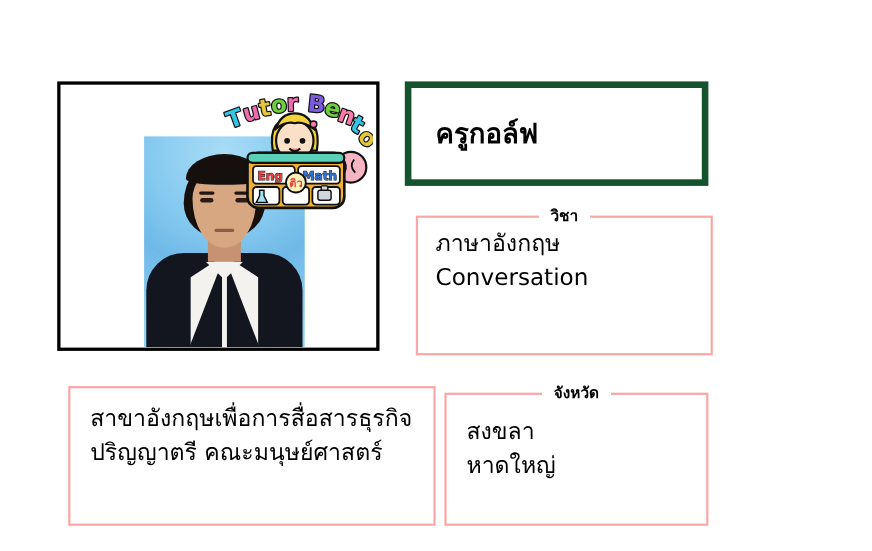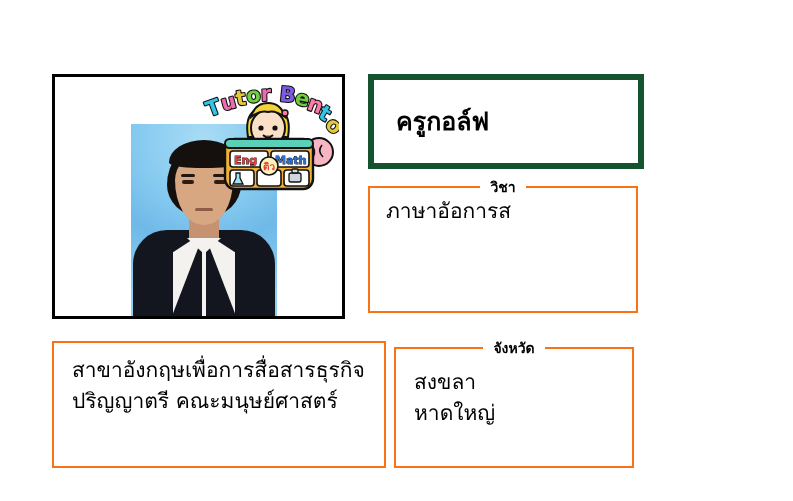--- a/index.html
+++ b/index.html
@@ -196,25 +196,25 @@
     transform: translateY(-50%);
     font-size: 25px;
     font-weight: bold;
     line-height: 1.1;
     white-space: nowrap;
   }
 
   
   .fs {
     position: absolute;
-    border: 2px solid #f97316;
+    border: 2px solid #fca5a5;
     background: #ffffff;
     box-sizing: border-box;
     padding: 0;
-    margin: 0;
+    margin: 10px;
   }
   .fs > legend {
     font-size: 14px;
     font-weight: bold;
     padding: 0 10px;
     margin: 0 auto;
     line-height: 1;
     white-space: nowrap;
   }
   .fs .body {
@@ -337,21 +337,22 @@
 
   </div>
 
   <div class="name-panel">
     <div class="name-text">ครูกอล์ฟ</div>
   </div>
 
   <fieldset class="fs subject-panel">
     <legend>วิชา</legend>
     <div class="body">
-      <div class="line">ภาษาอัอการส</div>
+      <div class="line">ภาษาอังกฤษ</div>
+      <div class="line">Conversation</div>
     </div>
   </fieldset>
 
   <fieldset class="fs edu-panel">
     <div class="body">
       <div class="line">สาขาอังกฤษเพื่อการสื่อสารธุรกิจ</div>
       <div class="line">ปริญญาตรี คณะมนุษย์ศาสตร์</div>
     </div>
   </fieldset>
 

